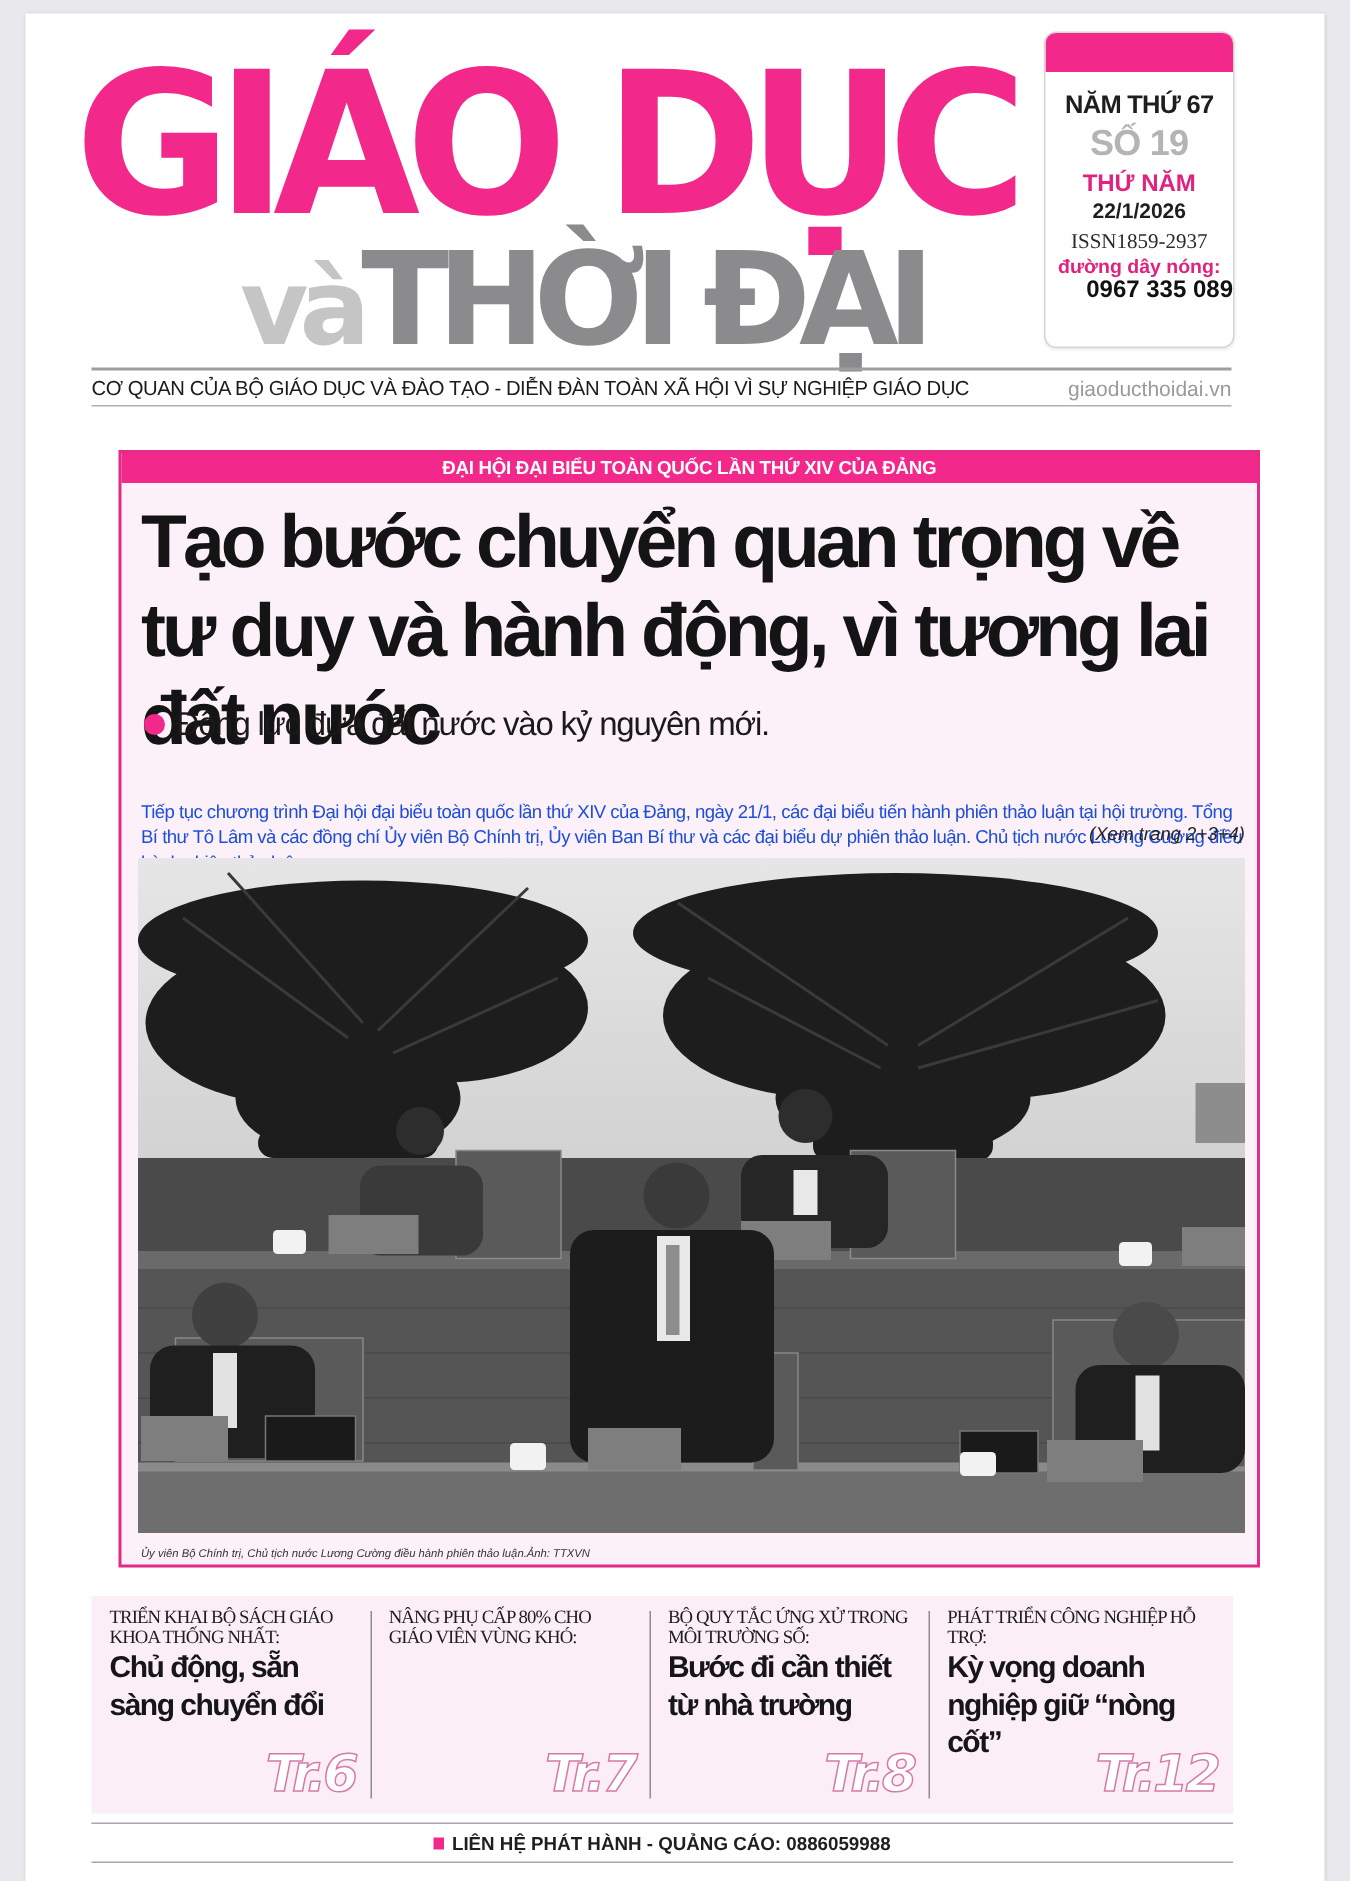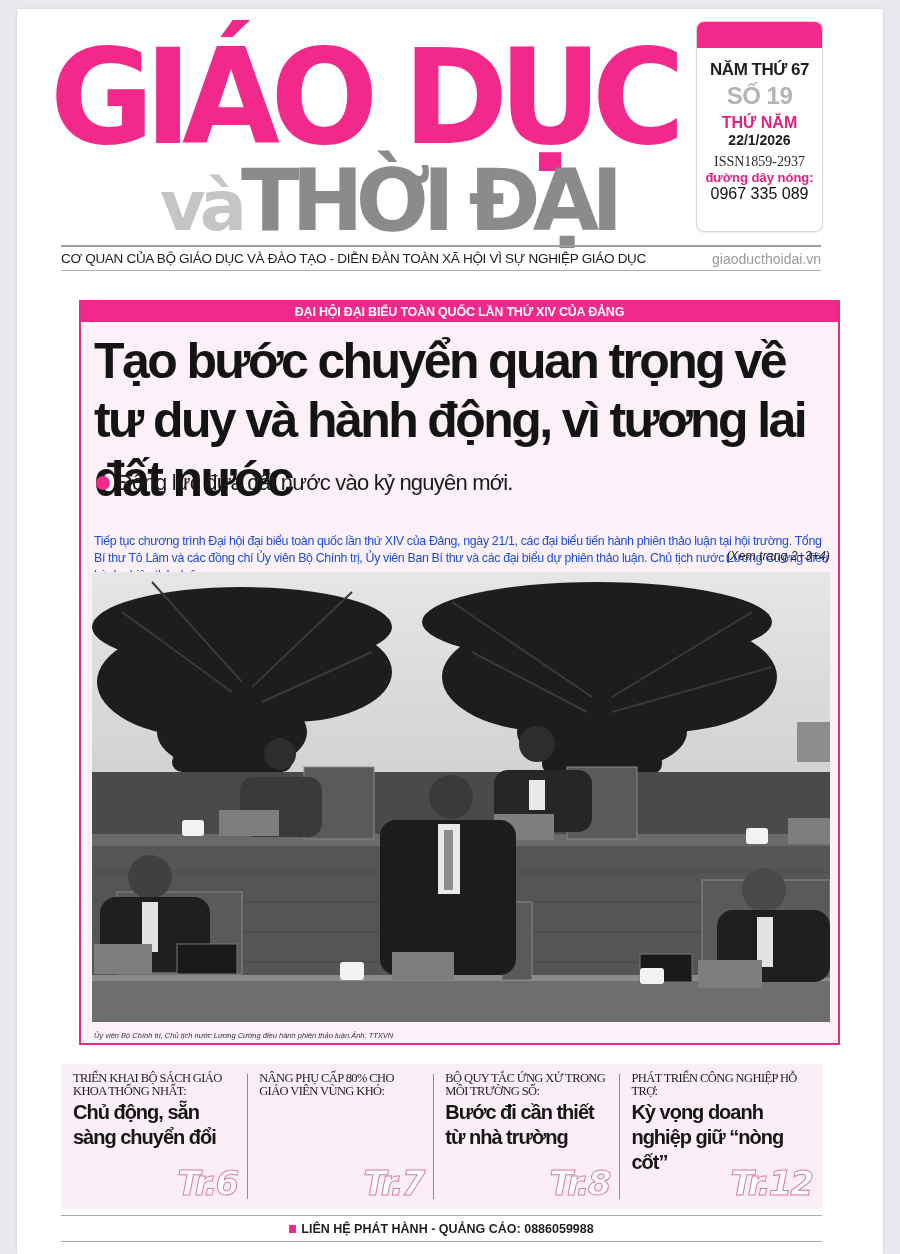--- a/index.html
+++ b/index.html
@@ -31,21 +31,21 @@
     border: 1px solid #d6d6d9; border-radius: 8px; background: #fff; overflow: hidden;
     text-align: center; box-shadow: 0 1px 2px rgba(0,0,0,0.08);
   }
   .issue-box .bar { height: 26px; background: #f2288a; }
   .issue-box .year { margin-top: 12px; font-size: 17px; font-weight: bold; color: #1e1e1e; letter-spacing: -0.5px; }
   .issue-box .num { margin-top: 2px; font-size: 24px; font-weight: bold; color: #b4b4b6; line-height: 28px; letter-spacing: -0.5px; }
   .issue-box .weekday { margin-top: 4px; font-size: 16px; font-weight: bold; color: #e0237f; }
   .issue-box .date { font-size: 14px; font-weight: bold; color: #1e1e1e; }
   .issue-box .issn { margin-top: 6px; font-size: 14px; color: #2a2a2a; font-family: Liberation Serif, serif; }
   .issue-box .hotline-label { font-size: 13px; font-weight: bold; color: #e0237f; }
-  .issue-box .hotline { font-size: 16px; font-weight: normal; color: #111; }
+  .issue-box .hotline { font-size: 16px; font-weight: bold; color: #111; text-align: right; }
 
   .tagline-row {
     position: absolute; left: 61px; top: 245px; width: 760px; height: 26px;
     border-top: 2px solid #9e9ea2; border-bottom: 1.5px solid #b0b0b3;
     display: flex; justify-content: space-between; align-items: center;
   }
   .tagline { font-size: 13.5px; color: #1c1c1c; letter-spacing: -0.3px; }
   .site { font-size: 14px; color: #9a9a9c; }
 
   

